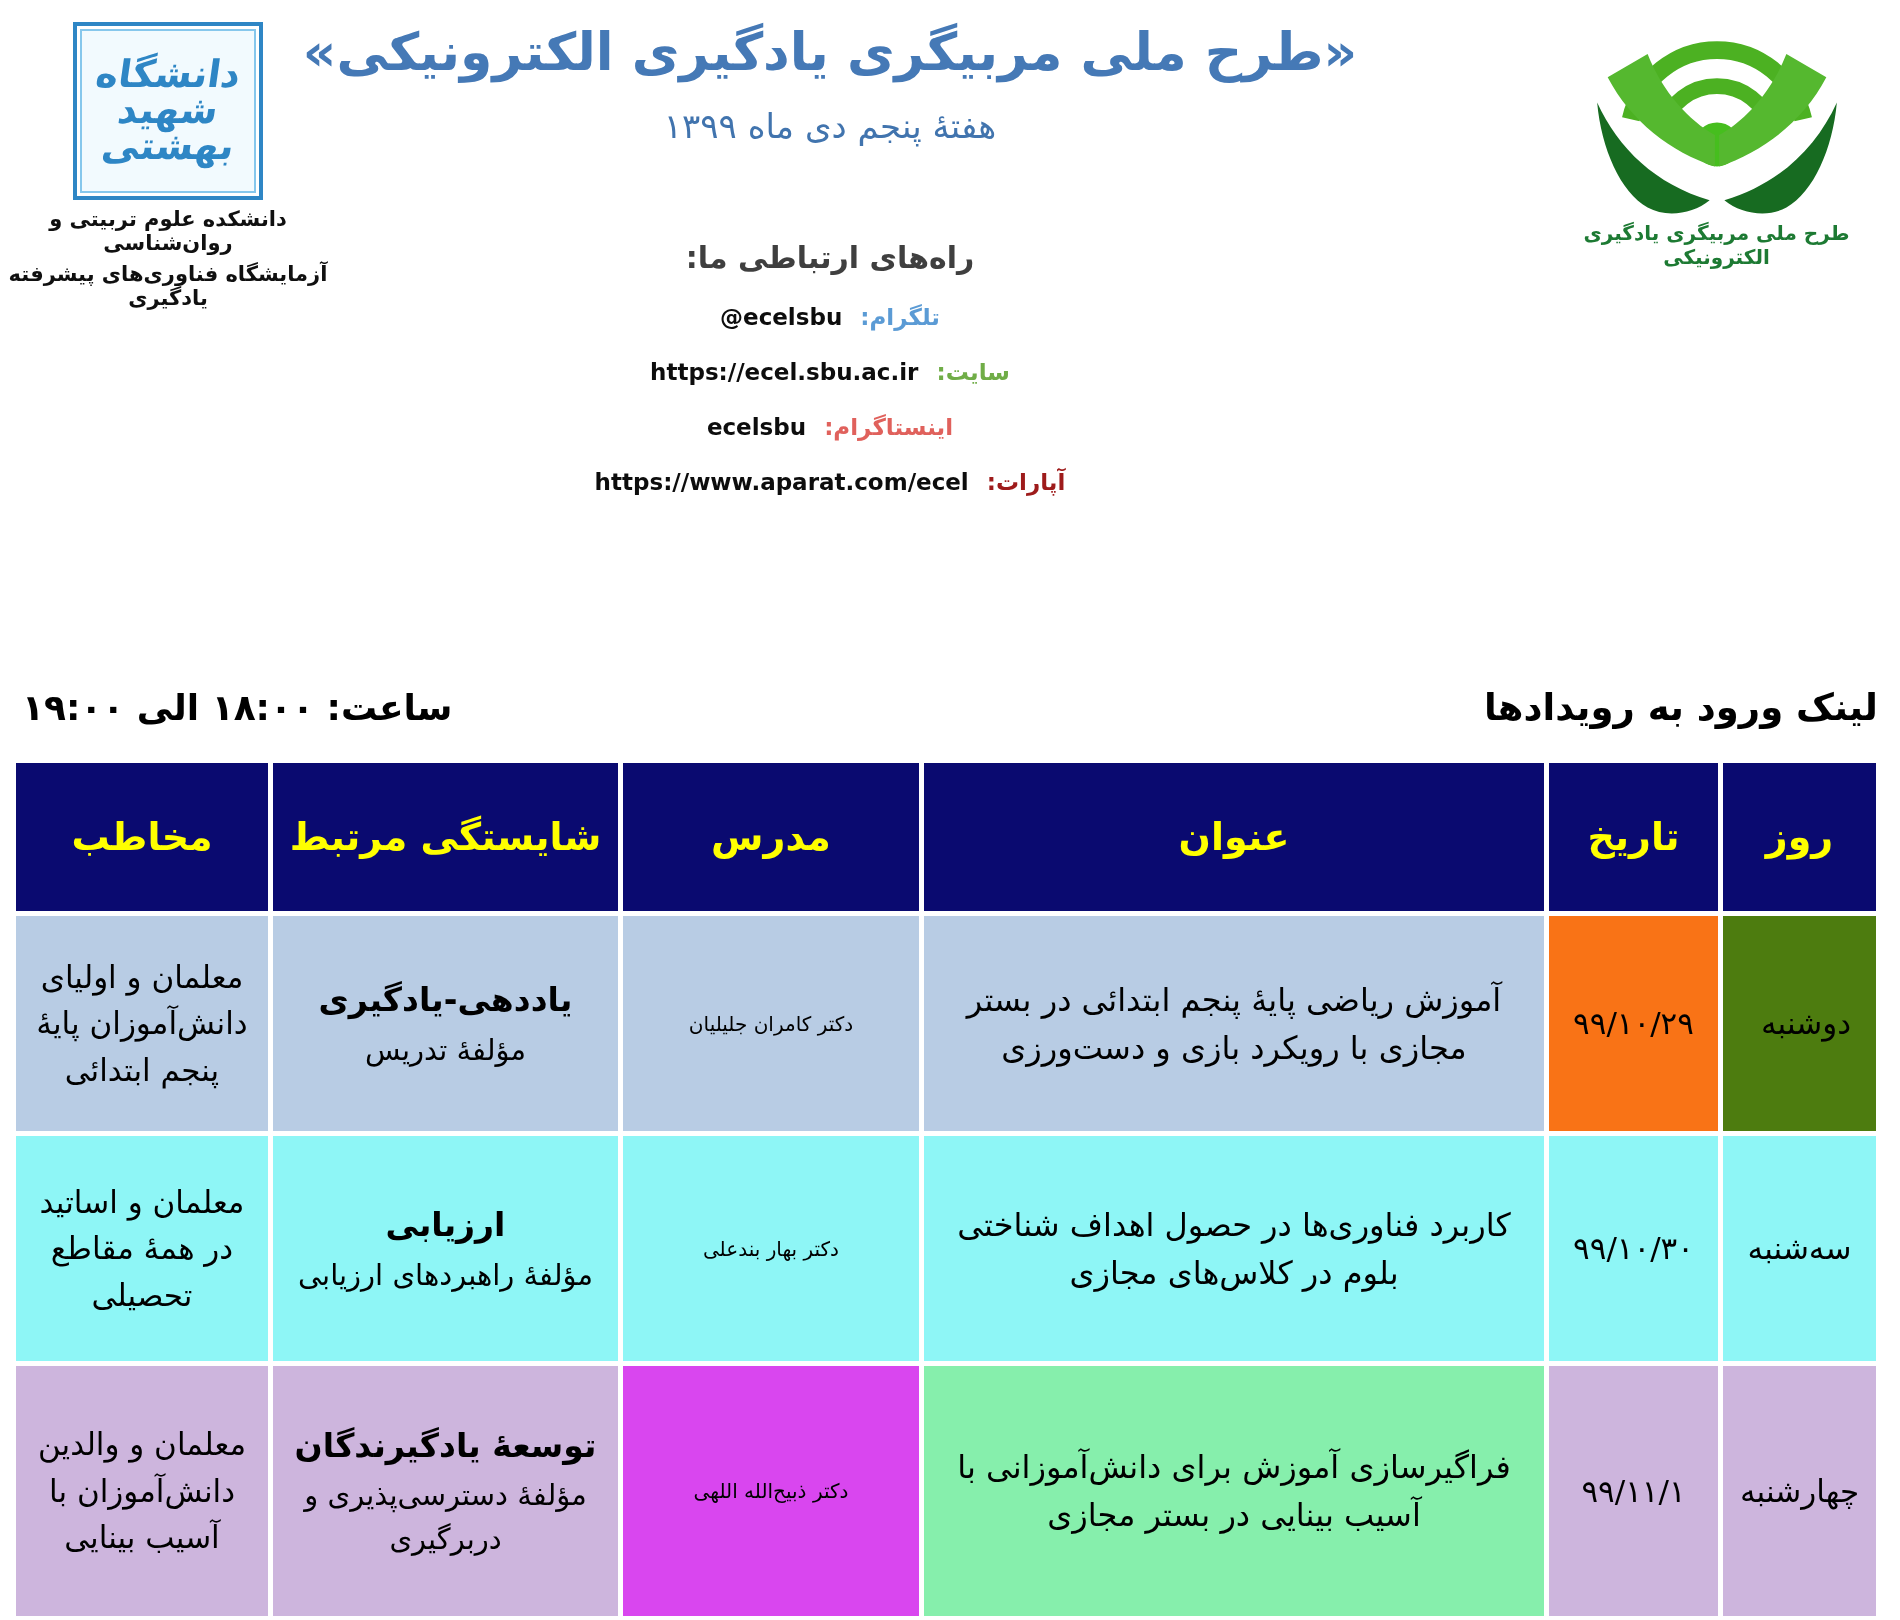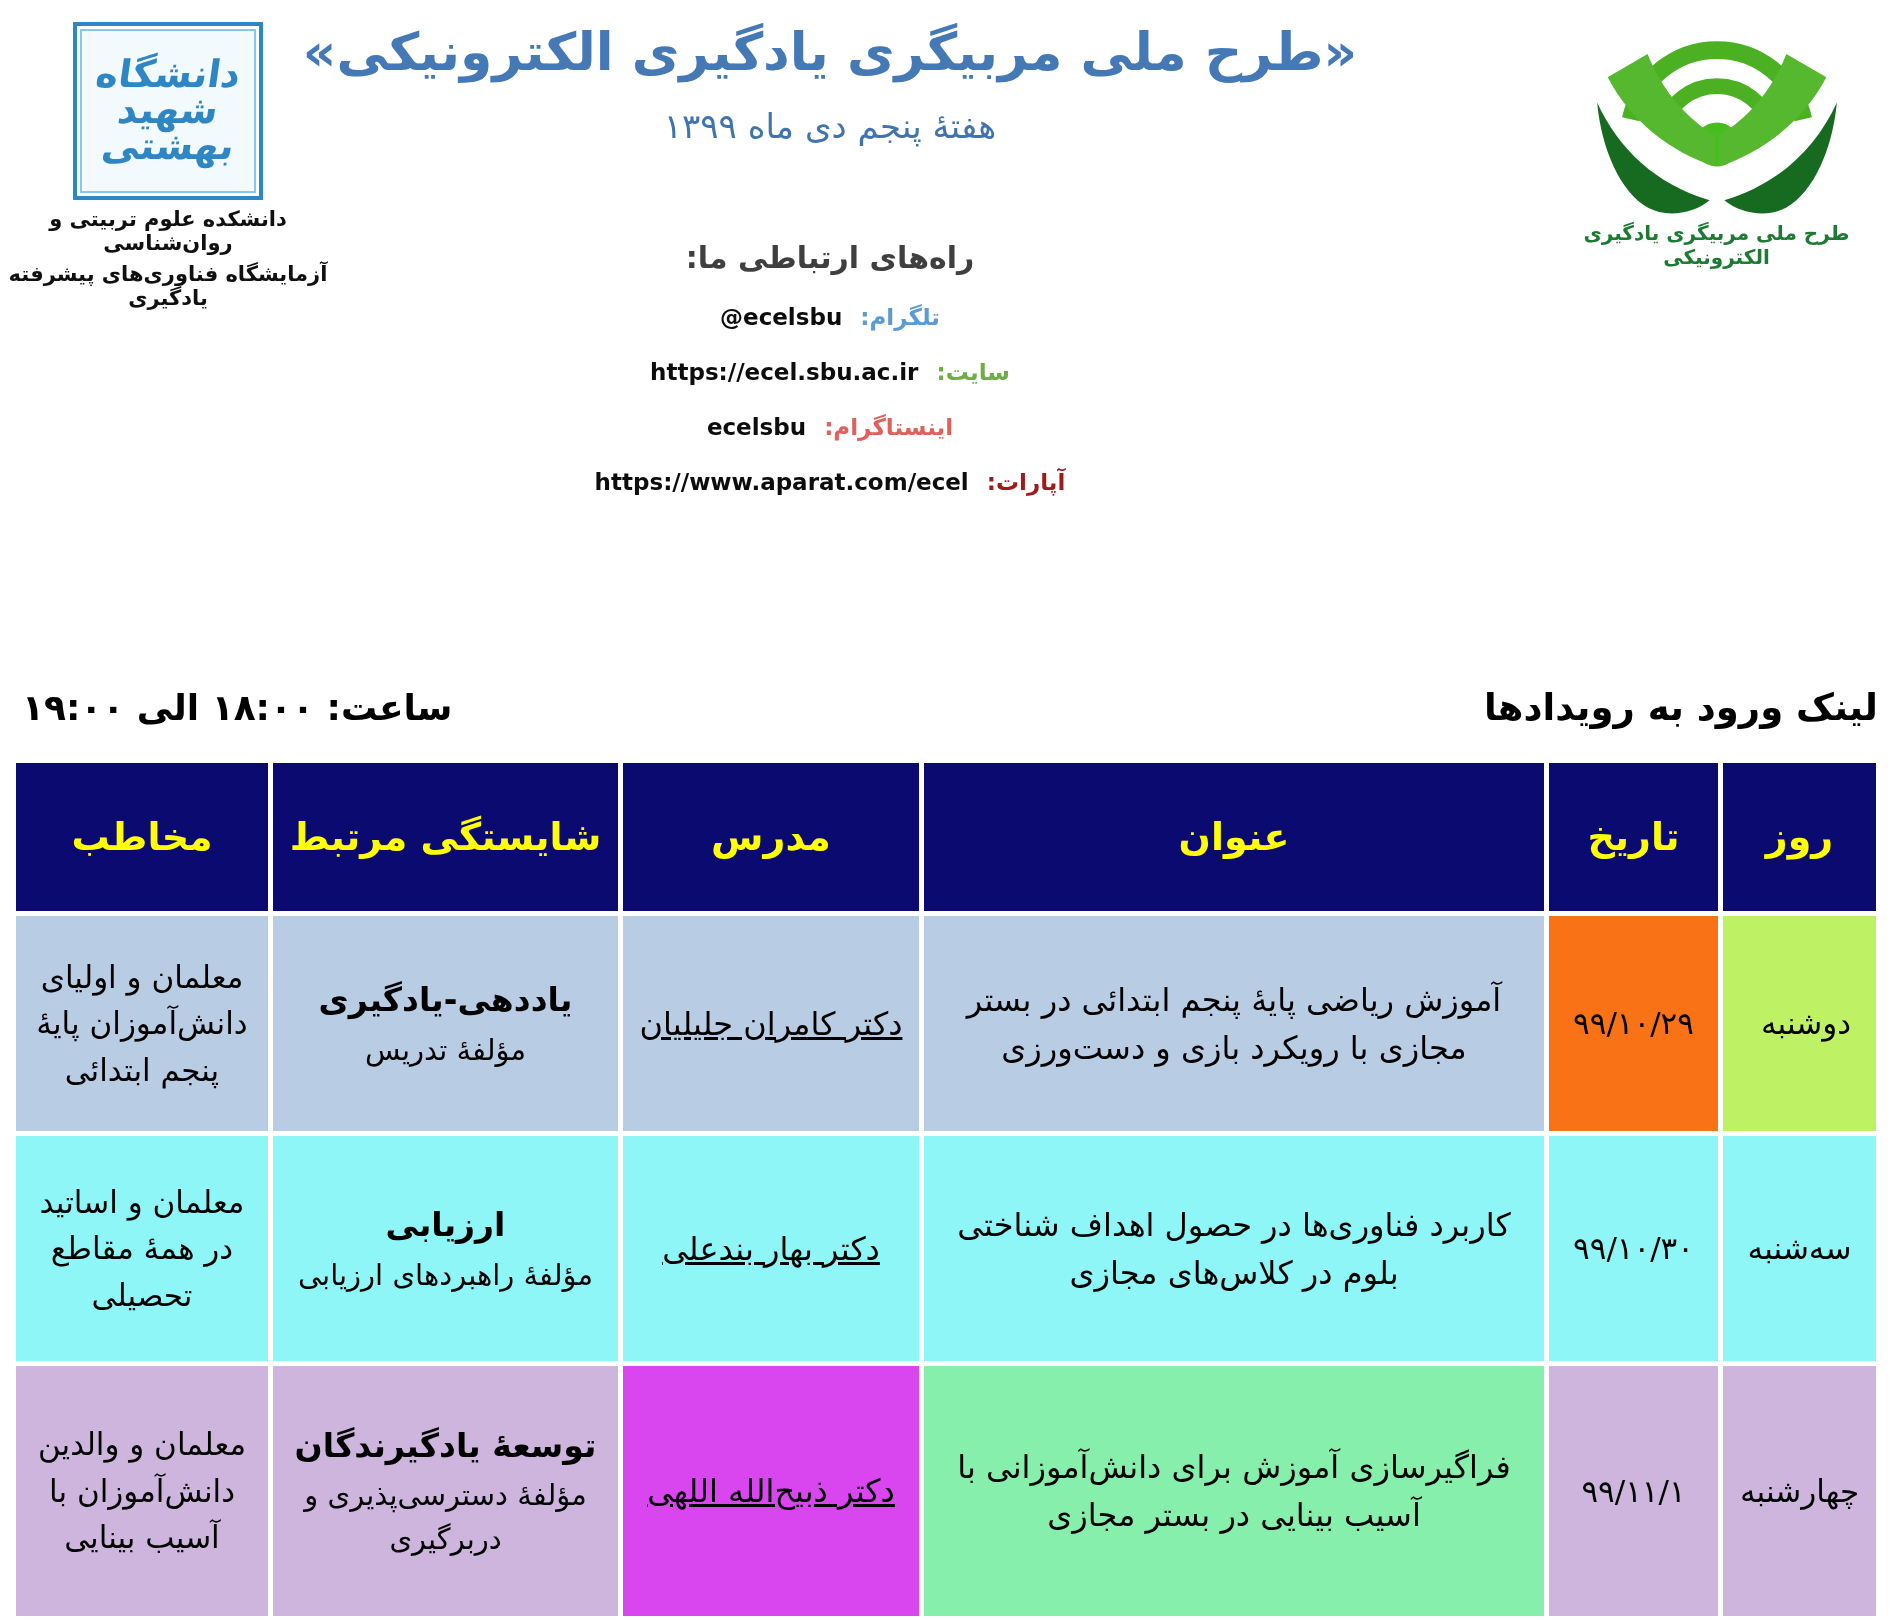--- a/index.html
+++ b/index.html
@@ -37,21 +37,21 @@
   .time-text{font-size:36px;font-weight:bold;color:#000;}
 
   
   .schedule{position:absolute;top:758px;left:11px;border-collapse:separate;border-spacing:5px;
             direction:rtl;table-layout:fixed;}
   .schedule th{background:#0a0a70;color:#ffff00;font-size:38px;font-weight:bold;height:148px;
                text-align:center;vertical-align:middle;padding:0 6px;}
   .schedule td{text-align:center;vertical-align:middle;color:#000;padding:6px 10px;line-height:1.5;}
   .r0 td{height:203px;} .r1 td{height:213px;} .r2 td{height:238px;}
   .cell-day{font-size:31px;} .cell-date{font-size:31px;}
-  .cell-title{font-size:32px;} .cell-instr{font-size:32px;text-decoration:underline;}
+  .cell-title{font-size:32px;} .cell-instr{font-size:20px;}
   .comp-main{font-weight:bold;font-size:33px;} .comp-sub{font-size:29px;margin-top:4px;}
   .cell-aud{font-size:31px;}
 </style>
 </head>
 <body>
 
 <div class="page">
 
   <div class="logo-left">
     <div class="sbu-box">
@@ -124,21 +124,21 @@
         <th>روز</th>
         <th>تاریخ</th>
         <th>عنوان</th>
         <th>مدرس</th>
         <th>شایستگی مرتبط</th>
         <th>مخاطب</th>
       </tr>
     </thead>
     <tbody id="schedule-body">
     <tr class="r0">
-      <td class="cell-day" style="background: #bef264; padding-left: 23px;">دوشنبه</td>
+      <td class="cell-day" style="background: #4d7c0f; padding-left: 23px;">دوشنبه</td>
       <td class="cell-date" style="background: #f97316;">۹۹/۱۰/۲۹</td>
       <td class="cell-title" style="background: rgb(184, 204, 228);">آموزش ریاضی پایهٔ پنجم ابتدائی در بستر مجازی با رویکرد بازی و دست‌ورزی</td>
       <td class="cell-instr" style="background: rgb(184, 204, 228);">دکتر کامران جلیلیان</td>
       <td style="background: rgb(184, 204, 228);">
         <div class="comp-main">یاددهی-یادگیری</div>
         <div class="comp-sub">مؤلفهٔ تدریس</div>
       </td>
       <td class="cell-aud" style="background: rgb(184, 204, 228);">معلمان و اولیای دانش‌آموزان پایهٔ پنجم ابتدائی</td>
     </tr>
 

